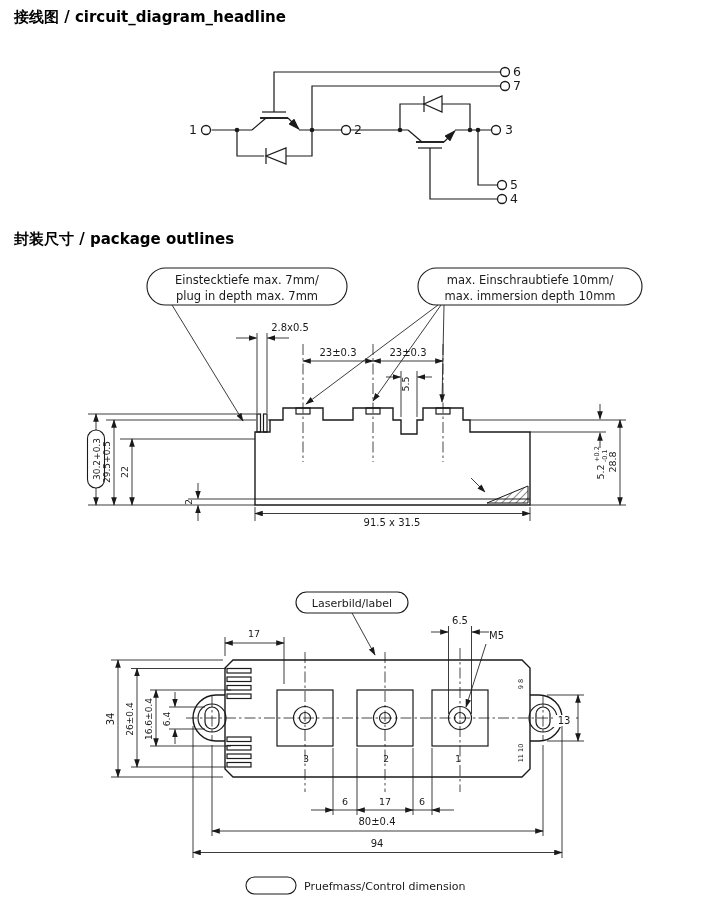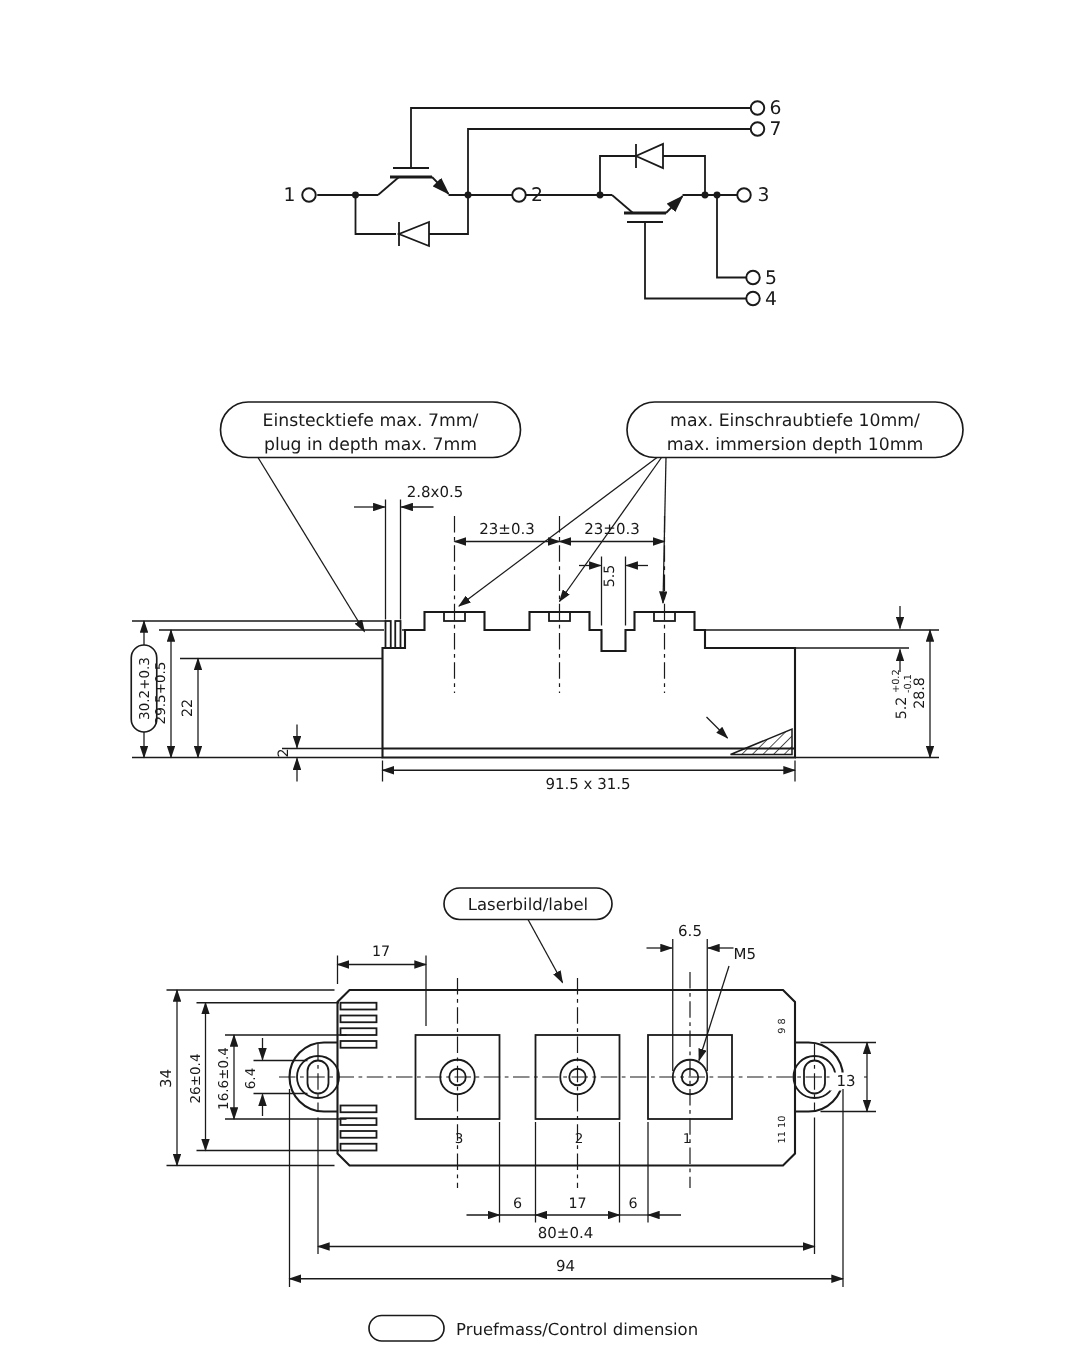--- a/index.html
+++ b/index.html
@@ -20,20 +20,22 @@
   text{fill:#1a1a1a;stroke:none}
   .t6{font-size:6.5px}.t9{font-size:9px}.t95{font-size:9.5px}.t10{font-size:10px}
   .t11{font-size:11px}.t115{font-size:11.5px}.t12{font-size:12.5px}
   .mid{text-anchor:middle}.end{text-anchor:end}
 </style>
 </head>
 <body>
 
 <div class="page">
 
+  <div class="hd" id="hd1">接线图 / circuit_diagram_headline</div>
+  <div class="hd" id="hd2">封装尺寸 / package outlines</div>
 
   <svg class="draw" width="721" height="906" viewBox="0 0 721 906">
     <defs>
       <marker id="arr" viewBox="0 0 12 8" refX="11" refY="4" markerWidth="10" markerHeight="6.7" orient="auto-start-reverse">
         <path d="M0,0 L12,4 L0,8 Z" fill="#1a1a1a"></path>
       </marker>
       <pattern id="hatch" width="5" height="5" patternUnits="userSpaceOnUse" patternTransform="rotate(45)">
         <line x1="0" y1="0" x2="0" y2="5" stroke="#1a1a1a" stroke-width="1"></line>
       </pattern>
     </defs>

